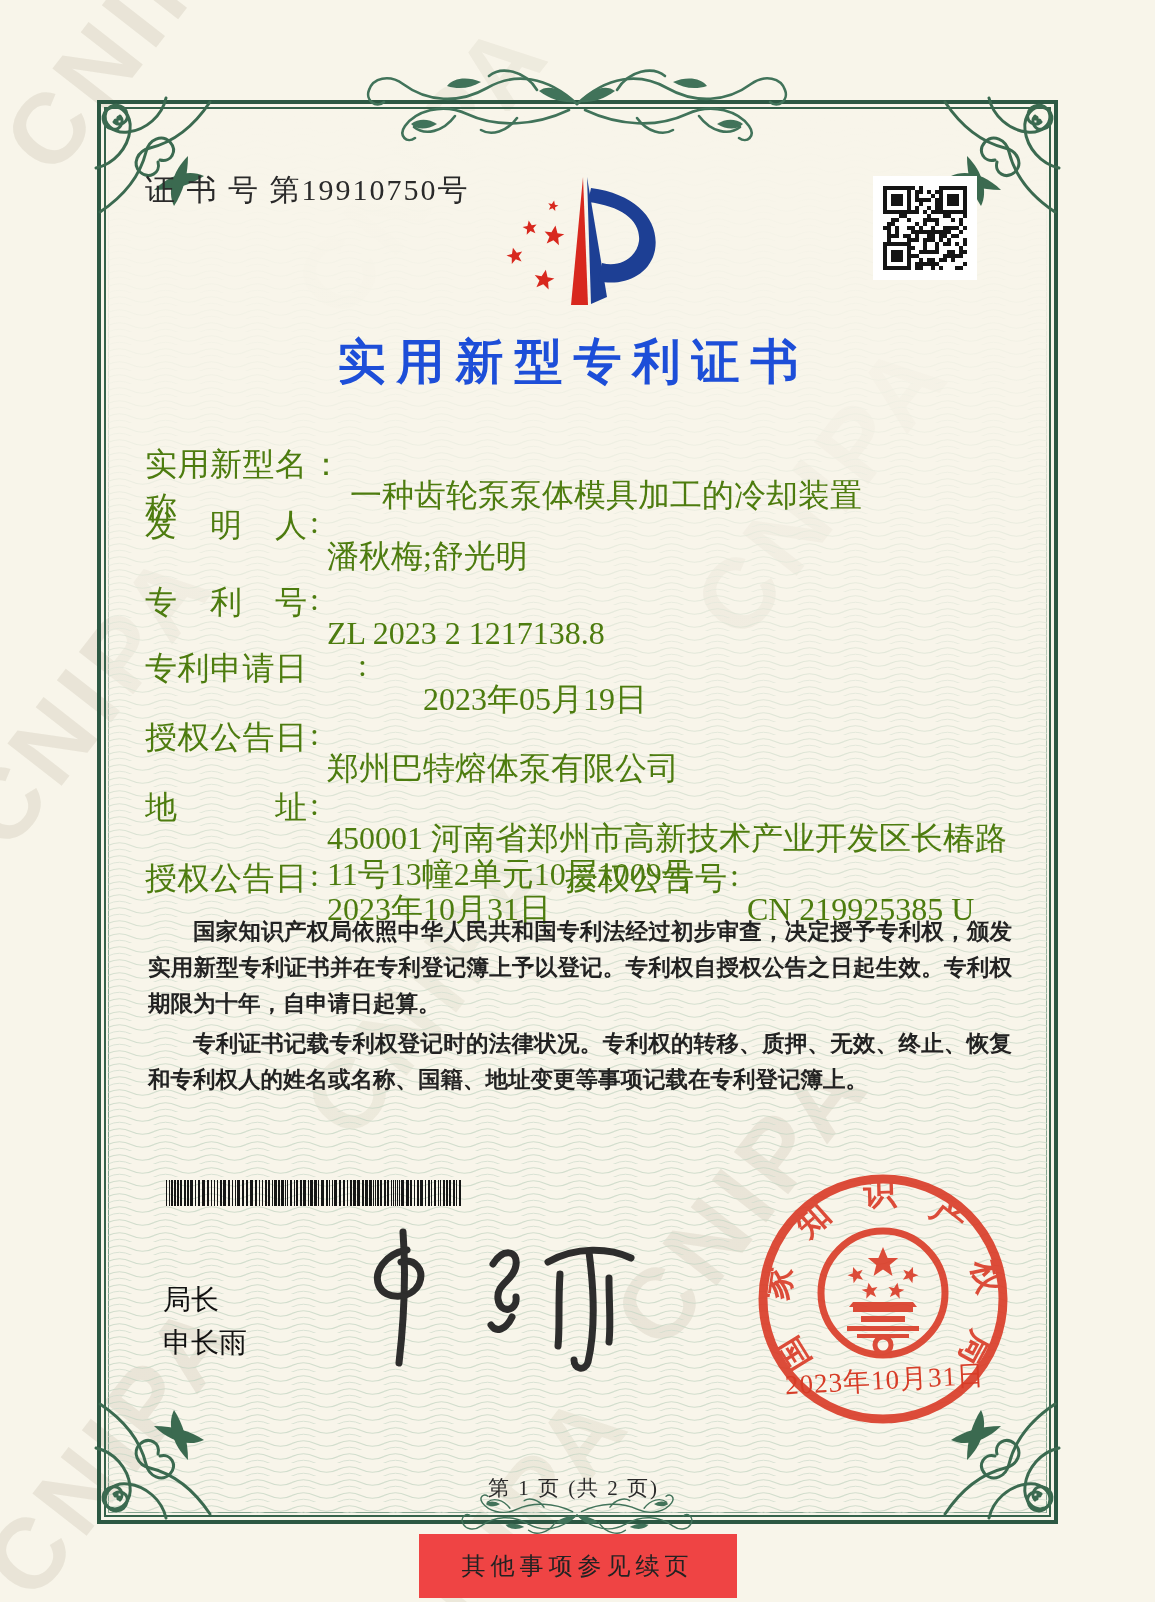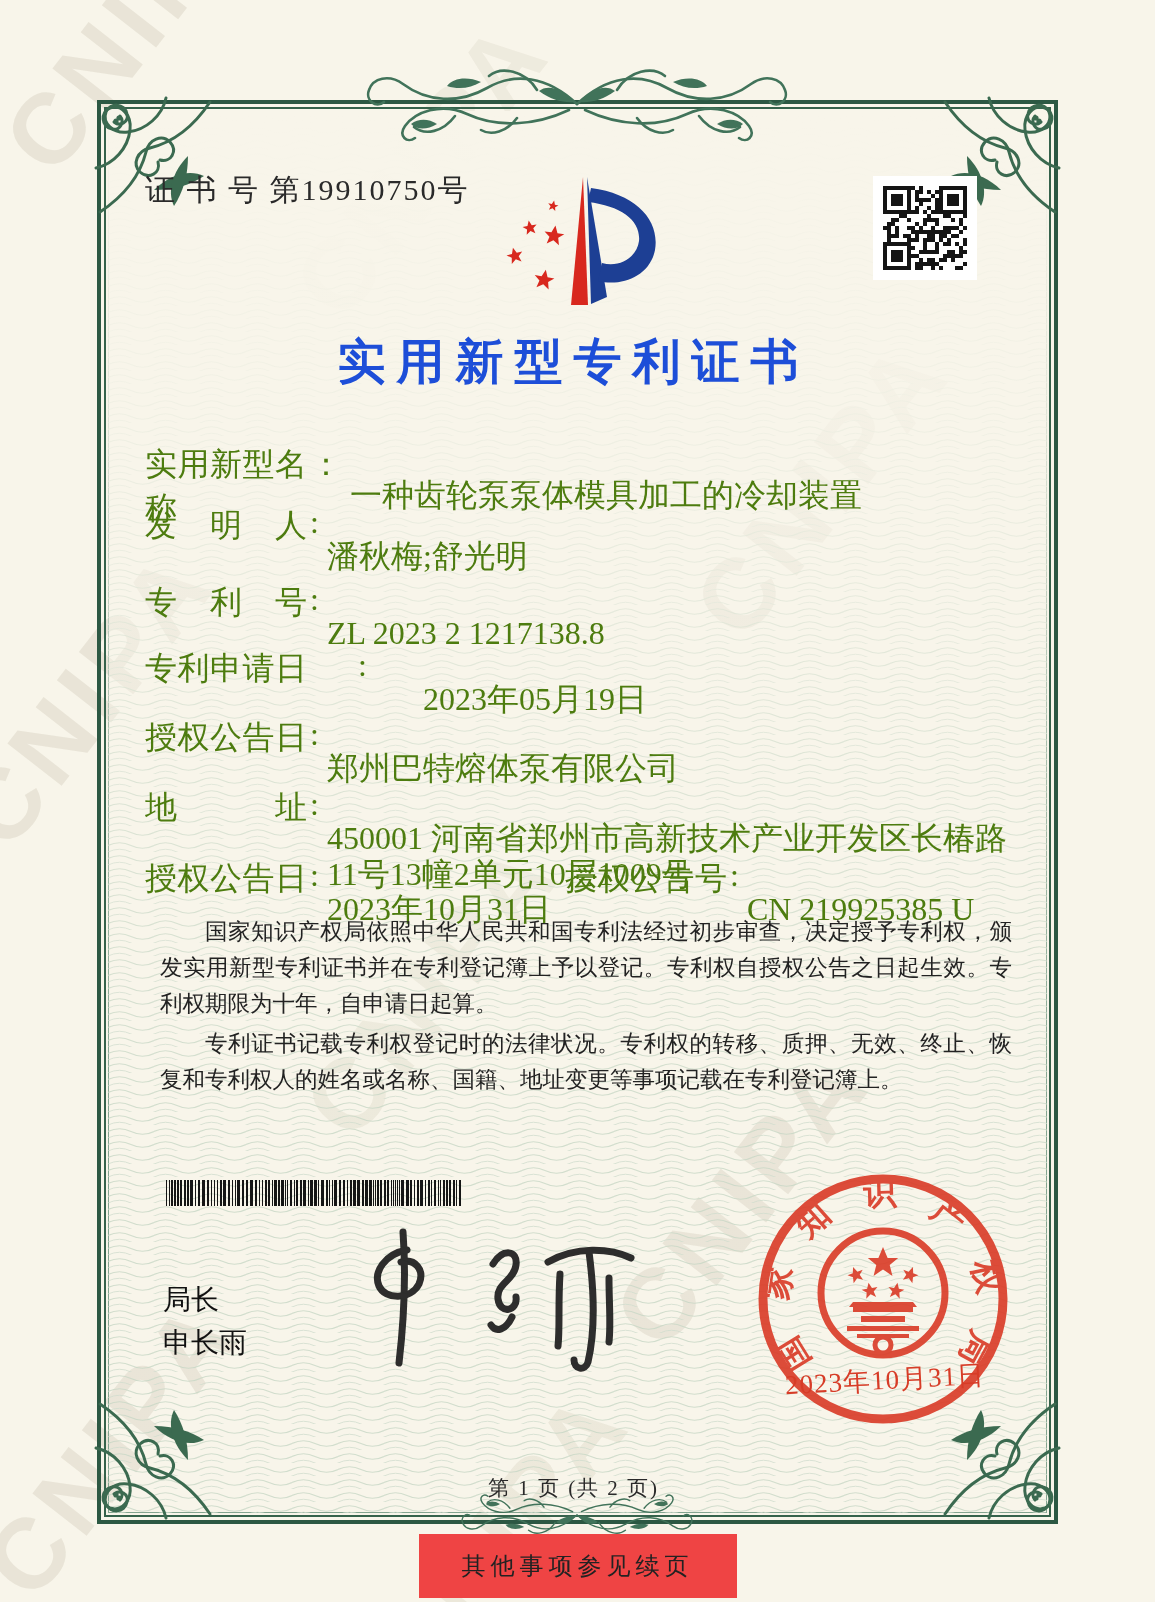--- a/index.html
+++ b/index.html
@@ -42,21 +42,21 @@
   .flabel{display:inline-block;width:162px;text-align:justify;text-align-last:justify;flex:none;}
   .fcolon{display:inline-block;margin:0 8px 0 3px;flex:none;}
   .fvalue{display:inline-block;max-width:690px;line-height:36px;word-break:break-all;margin-top:34px;}
   .r-name{top:443px;} .r-inv{top:504px;} .r-pat{top:581px;} .r-fil{top:647px;gap:48px;}
   .r-own{top:716px;} .r-adr{top:786px;} .r-grant{top:857px;}
   .pair2{position:absolute;left:420px;top:0;display:flex;}
 
   
   .paras{position:absolute;left:148px;top:914px;width:864px;font-size:22.5px;
          line-height:36px;color:#222;text-align:justify;}
-  .paras p{margin:0 0 4px 12px;text-indent:2em;}
+  .paras p{margin:0 0 4px 0;text-indent:2em;font-weight:bold;}
 
   
   .barcode{position:absolute;left:166px;top:1180px;}
 
   
   .sig-title{position:absolute;left:163px;top:1281px;font-family:"Liberation Sans","DejaVu Sans",sans-serif;
              font-size:28px;color:#111;}
   .sig-name{position:absolute;left:163px;top:1324px;font-family:"Liberation Sans","DejaVu Sans",sans-serif;
             font-size:28px;color:#111;}
   .autograph{position:absolute;left:345px;top:1218px;}

